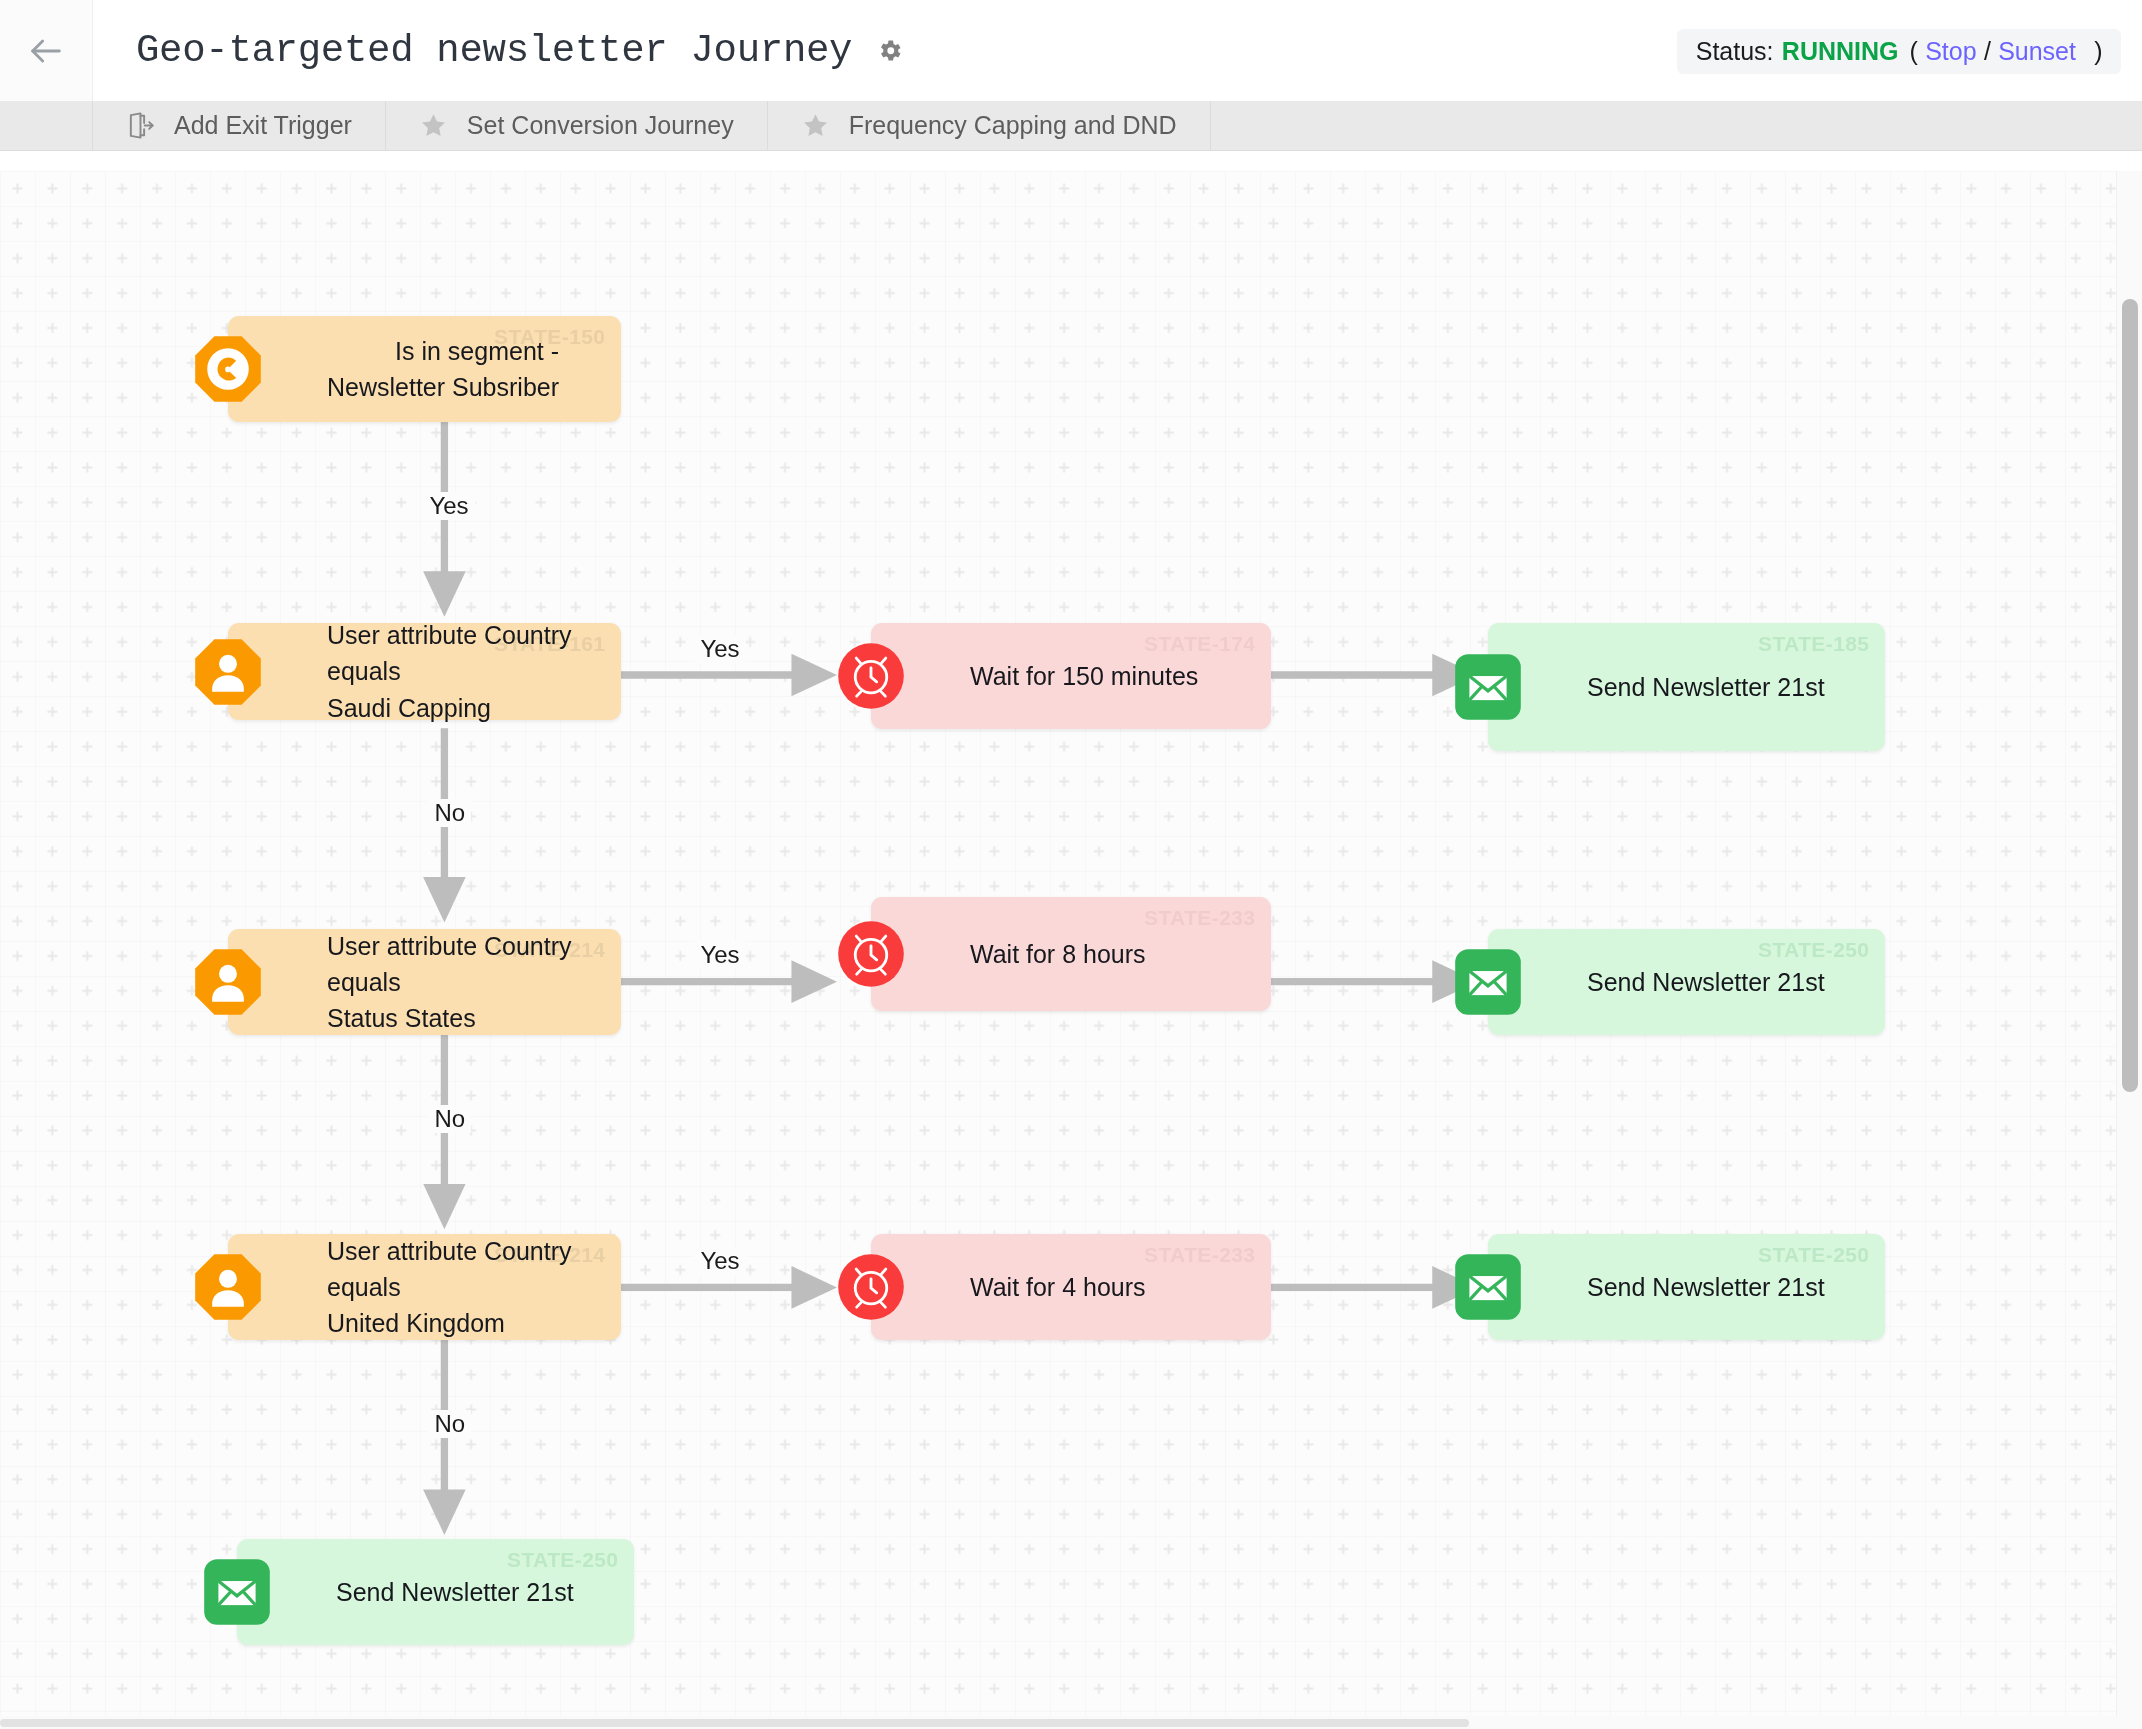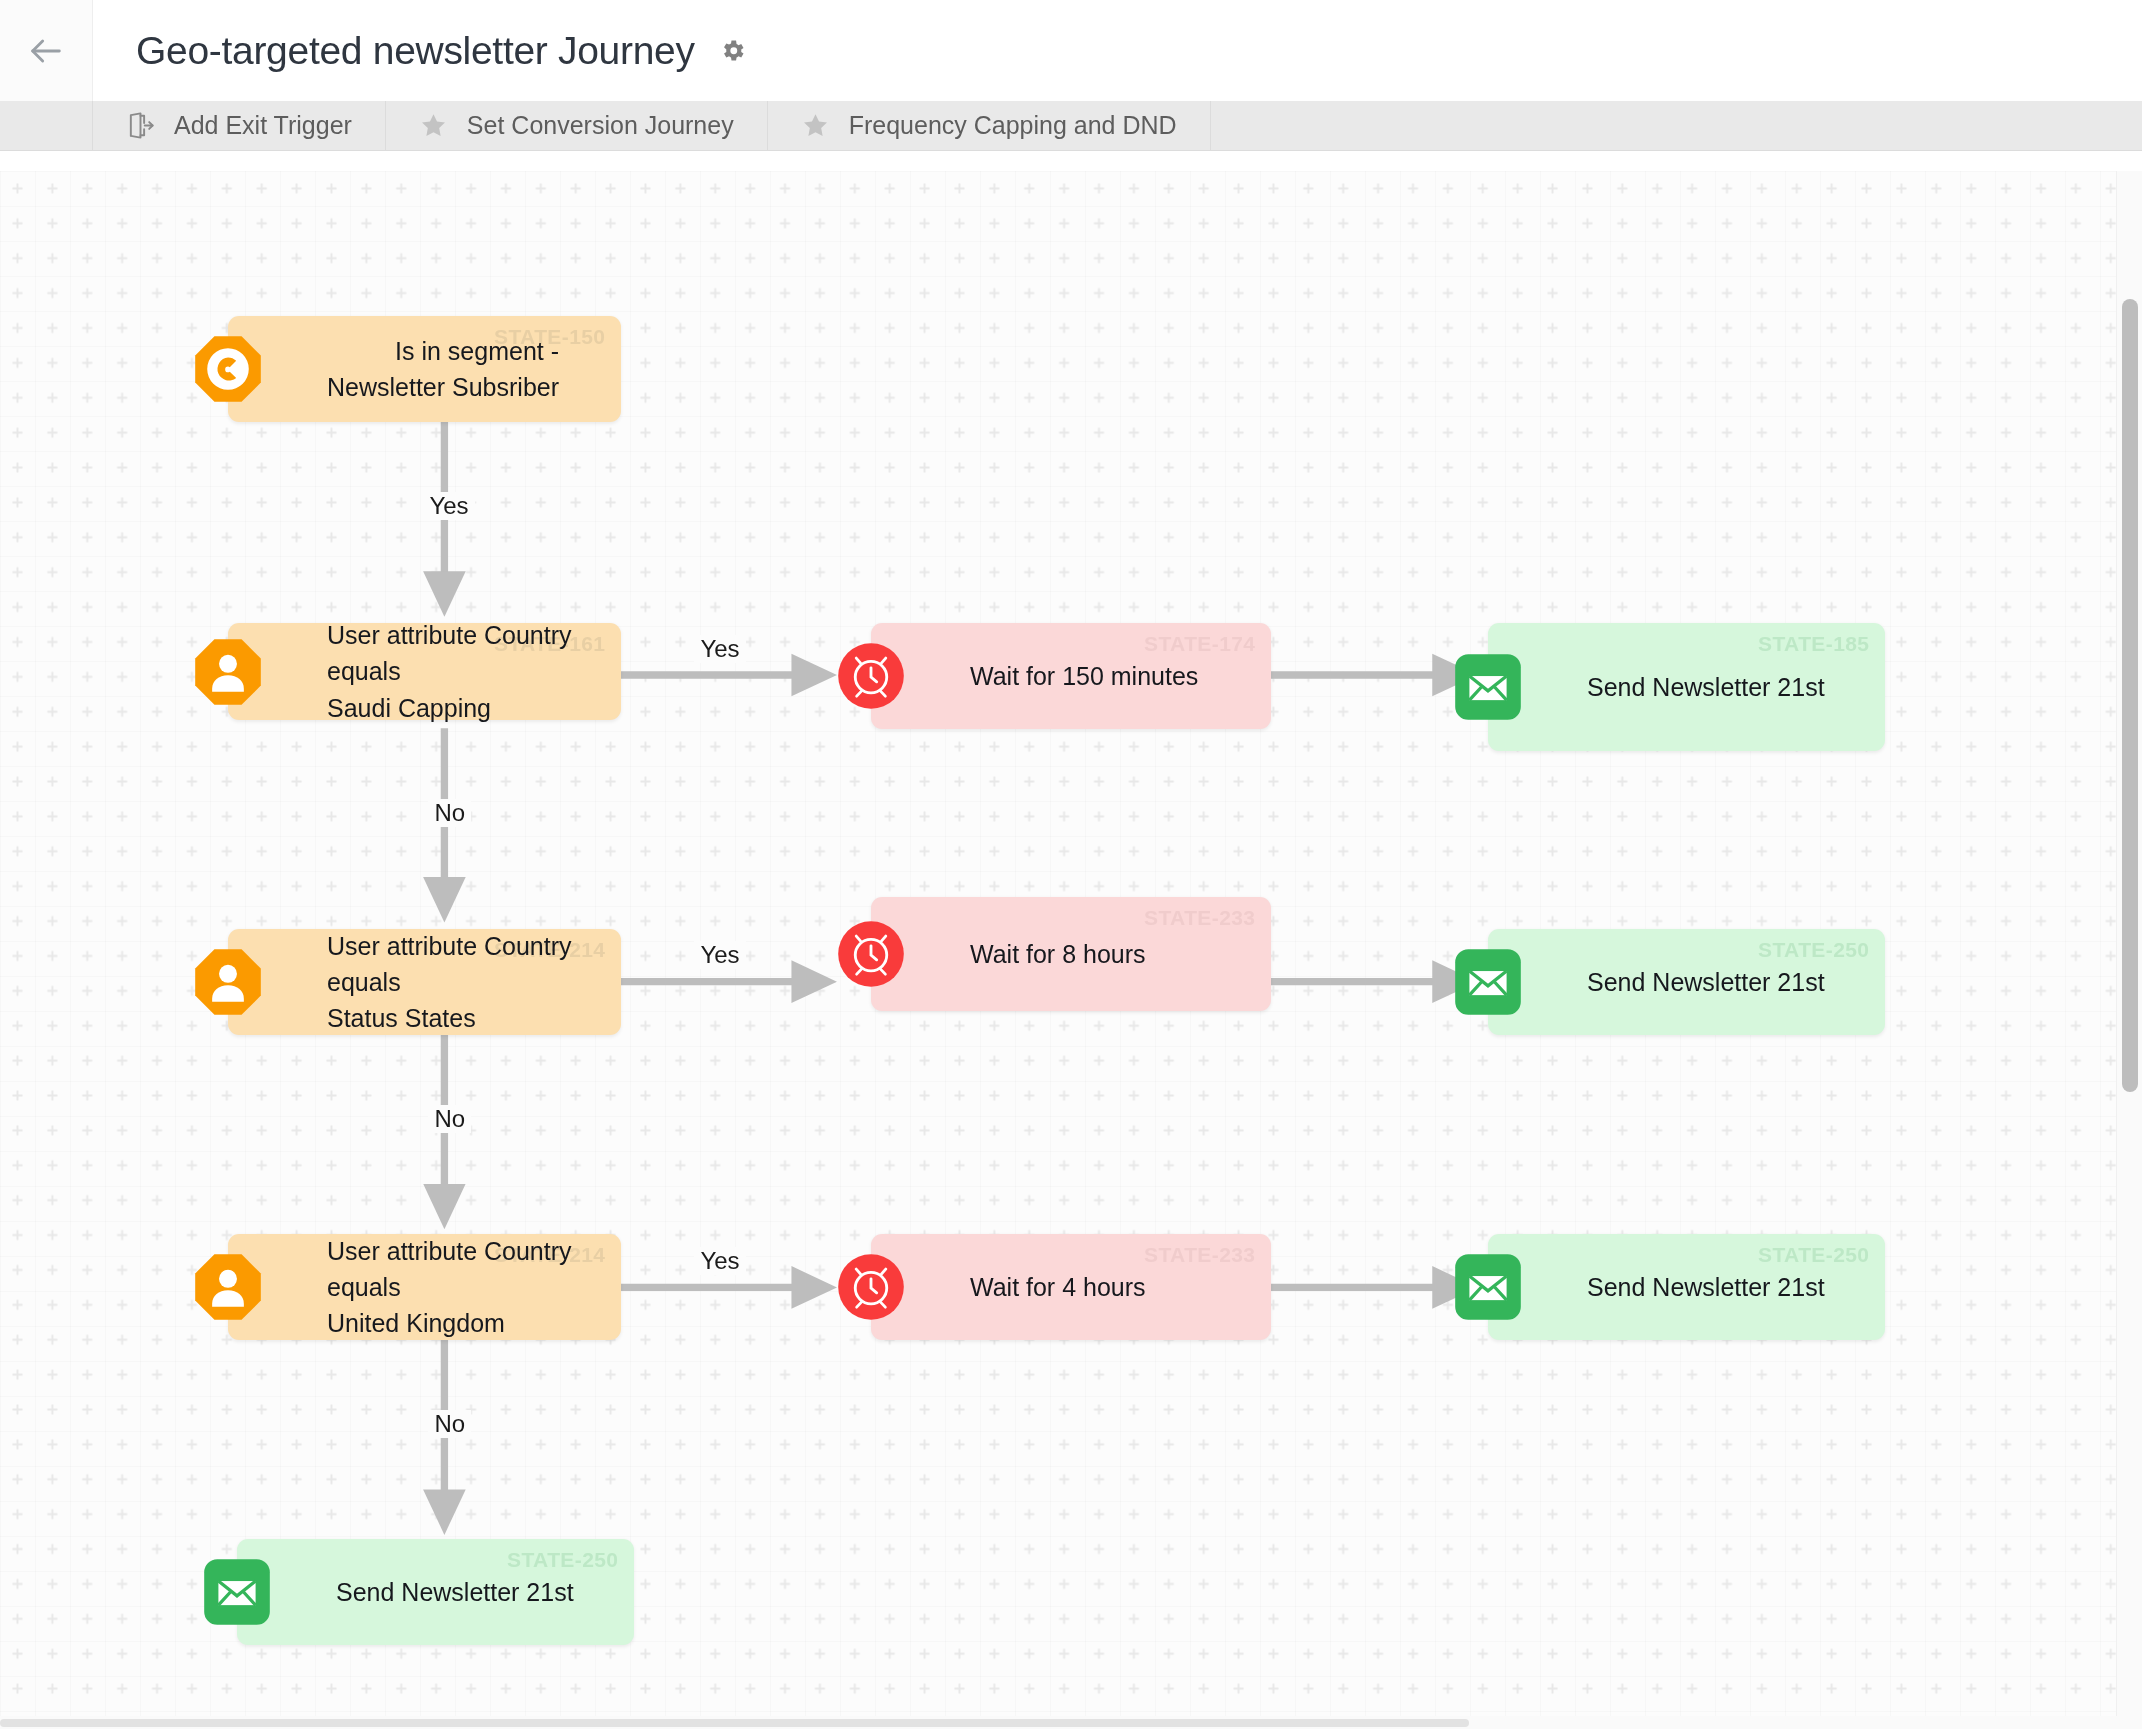--- a/index.html
+++ b/index.html
@@ -46,20 +46,21 @@
     align-items: center;
     margin-left: 43px;
     gap: 24px;
   }
   .page-title {
     font-size: 39px;
     color: #2f3640;
     font-weight: 400;
     letter-spacing: -0.3px;
     white-space: nowrap;
+    font-family: Liberation Mono, monospace;
   }
   .gear-icon { width: 27.5px; height: 27.5px; display:block; cursor:pointer; }
 
   .status-pill {
     position: absolute;
     right: 21px;
     top: 28.5px;
     background: #f4f5f7;
     border-radius: 6.4px;
     padding: 8.3px 18.4px;
@@ -248,20 +249,29 @@
         <polyline points="10,6 4,12 10,18"></polyline>
     </svg>
   </div>
   <div class="title-wrap">
     <div class="page-title">Geo-targeted newsletter Journey</div>
     <svg class="gear-icon" viewBox="0 0 24 24" fill="#818181">
       <path d="M19.4 13a7.8 7.8 0 0 0 0-2l2-1.5-2-3.4-2.4 1a7.6 7.6 0 0 0-1.7-1L14.9 3h-4l-.4 2.6c-.6.2-1.2.6-1.7 1l-2.4-1-2 3.4L6.4 11a7.8 7.8 0 0 0 0 2l-2 1.5 2 3.4 2.4-1c.5.4 1.1.8 1.7 1l.4 2.6h4l.4-2.6c.6-.2 1.2-.6 1.7-1l2.4 1 2-3.4-2-1.5zM12.9 15a3 3 0 1 1 0-6 3 3 0 0 1 0 6z"></path>
     </svg>
   </div>
 
+  <div class="status-pill">
+    <span class="status-label">Status:</span>
+    <span class="status-value">RUNNING</span>
+    <span class="status-paren">(</span>
+    <span class="status-link">Stop</span>
+    <span class="status-slash">/</span>
+    <span class="status-link">Sunset</span>
+    <span class="status-paren">)</span>
+  </div>
 </div>
 
 <div class="toolbar">
   <div class="toolbar-spacer"></div>
 
   <div class="toolbar-item">
     <svg class="tb-icon" viewBox="0 0 24 24" fill="none" stroke="#8a8a8a" stroke-width="1.6" stroke-linecap="round" stroke-linejoin="round">
       <path d="M4 3.4 12 2v20l-8-1.4z"></path>
       <path d="M12 4h3v6"></path>
         <path d="M12 20h3v-5"></path>

